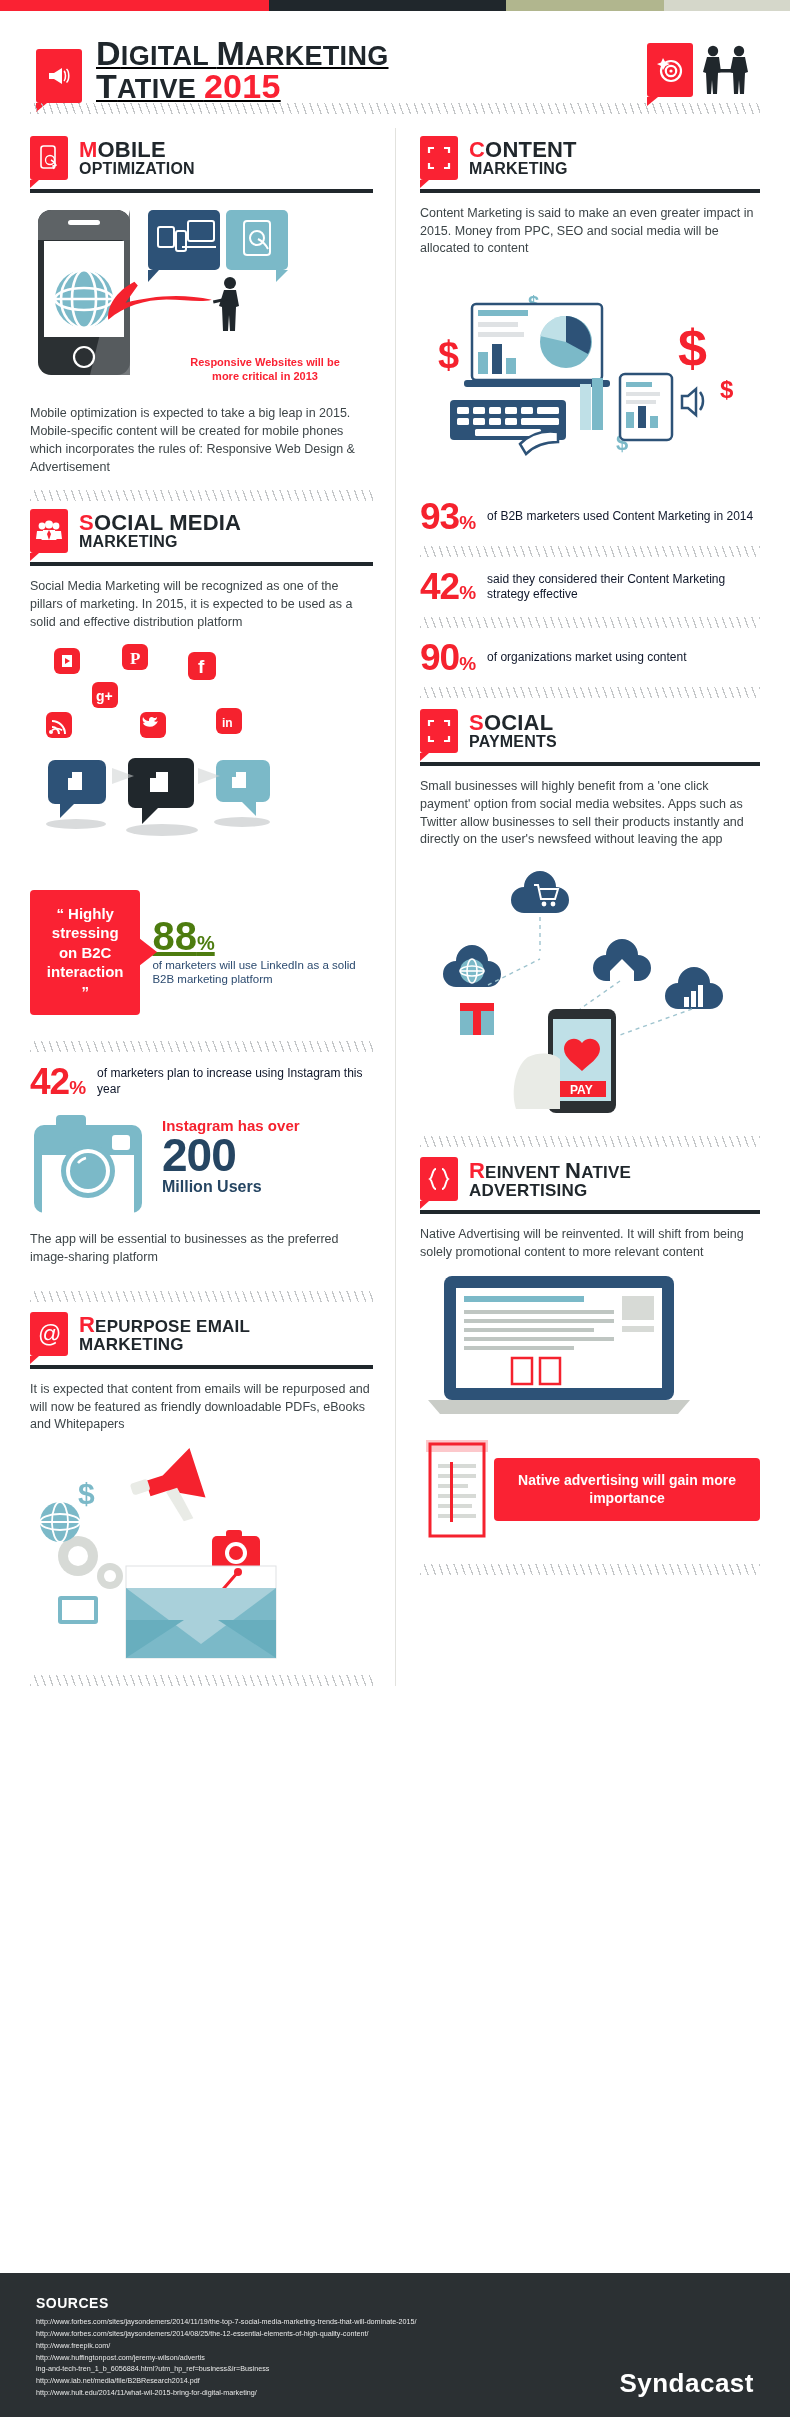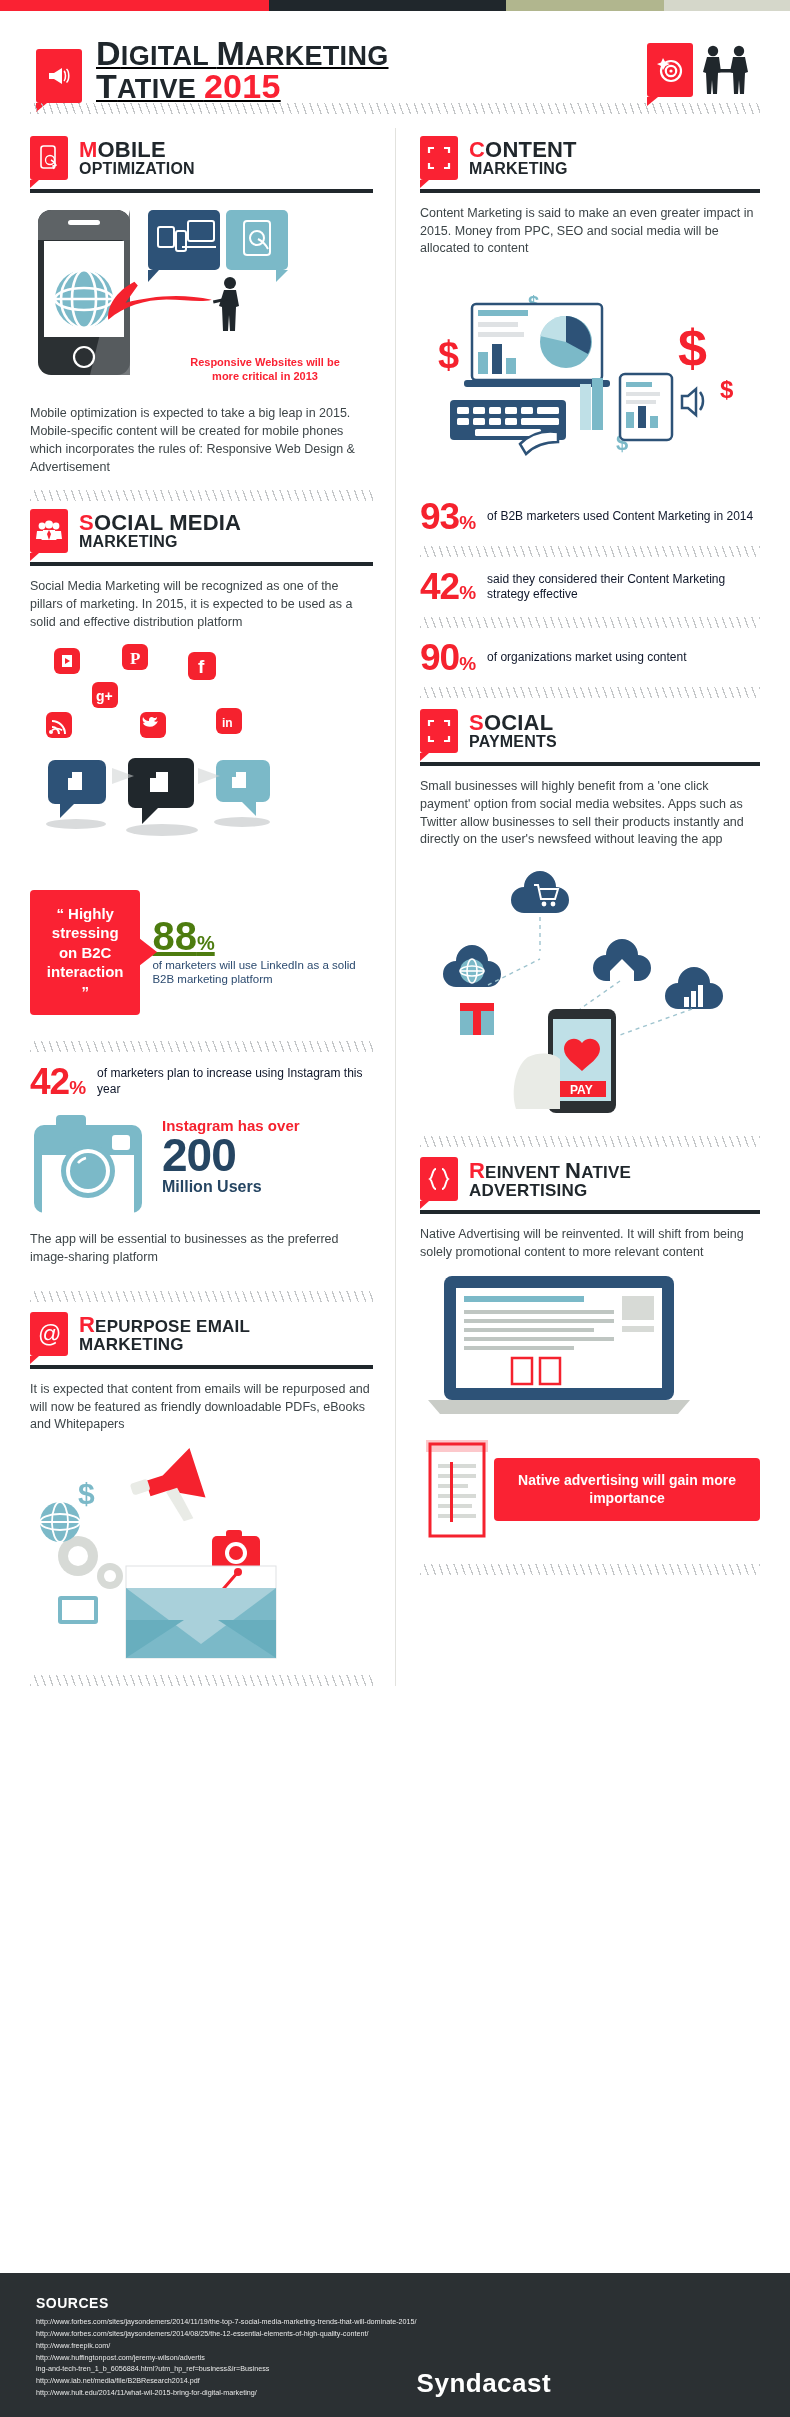--- a/index.html
+++ b/index.html
@@ -125,21 +125,21 @@
   .insta-200 { color:#254562; font-weight:bold; font-size:46px; line-height:.95; letter-spacing:-1px;}
   .insta-mu  { color:#254562; font-weight:bold; font-size:16px; }
 
   
   .illus { margin: 10px 0 12px 0; }
 
   
   .footer {
     position:absolute; left:0; right:0; bottom:0;
     background:#2b3033; color:#fff; padding: 22px 36px 18px 36px;
-    display:flex; align-items:flex-end;
+    display:flex; justify-content:space-between; align-items:flex-end;
   }
   .footer h3 { font-size: 14px; font-weight: bold; letter-spacing:.5px; margin-bottom:5px; }
   .footer li { list-style:none; font-size: 7.2px; line-height:1.65; color:#e9e9e9; }
   .brand { font-size: 26px; font-weight: bold; letter-spacing:.5px; color:#fff; }
 
   .spacer-hatch { padding: 0 30px; }
 </style>
 </head>
 <body>
 

